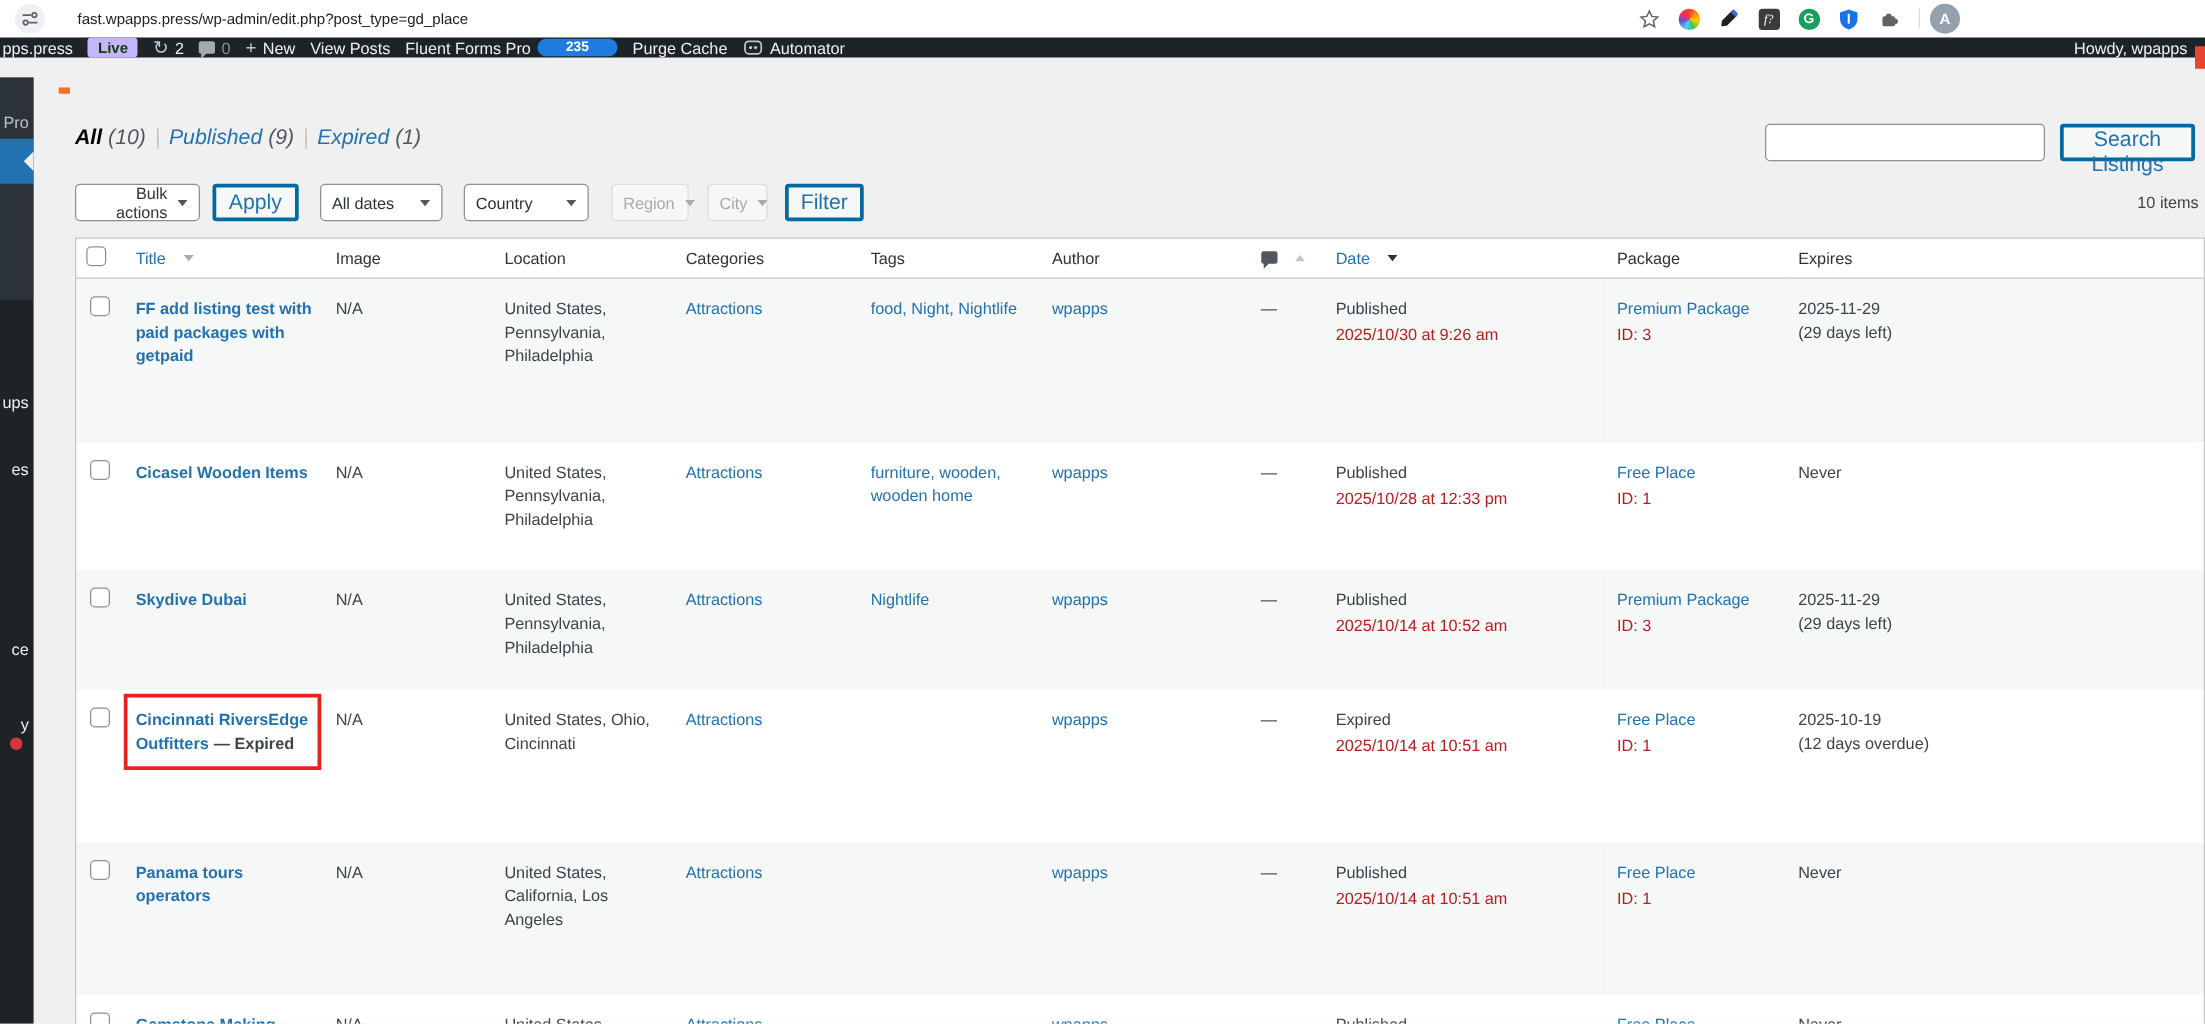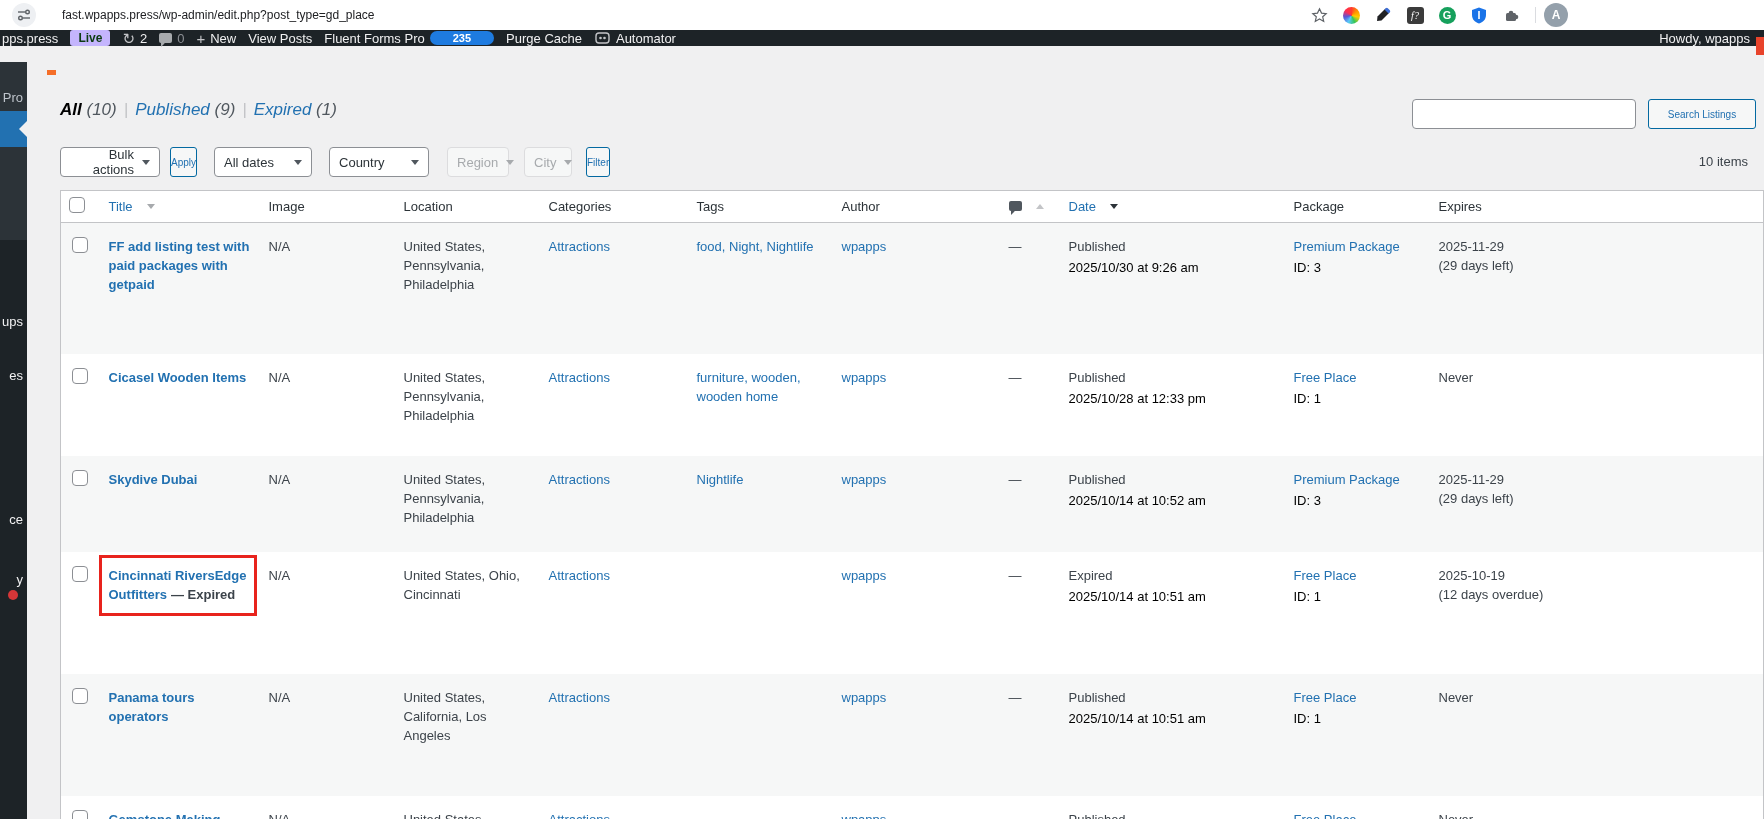--- a/index.html
+++ b/index.html
@@ -59,53 +59,53 @@
 
   .views { position:absolute; left:33px; top:38px; font-size:17px;font-style:italic; }
   .views .sep { color:#c3c4c7; margin:0 7px; }
   .views a { text-decoration:none; cursor:pointer; }
   .views .current-view { color:#000; font-weight:bold; }
   .views .view-link { color:#2271b1; }
   .views .count { color:#50575e; font-weight:normal; }
 
   .search-input { position:absolute; left:1385px; top:37px; width:224px; height:30px; background:#fff;
     border:1px solid #8c8f94; border-radius:4px; padding:0 8px; font-size:13px; color:#2c3338; }
-  .btn { height:30px; background:#f6f7f7; border:1px solid #0369a1; border-radius:3px; color:#2271b1;
-    font-size:10px; padding:0 0; cursor:pointer; font-family:inherit; }
+  .btn { height:30px; background:#f6f7f7; border:3px solid #0369a1; border-radius:3px; color:#2271b1;
+    font-size:17px; padding:0 10px; cursor:pointer; font-family:inherit; }
   .search-btn { position:absolute; left:1621px; top:37px; width:108px; }
 
   .filter-row { position:absolute; left:33px; top:85px; display:flex; align-items:center; }
   .fselect { height:30px; background:#fff; border:1px solid #8c8f94; border-radius:4px; color:#2c3338;
     display:flex; align-items:center; justify-content:space-between; padding:0 9px; cursor:pointer; }
   .fselect.disabled { color:#a7aaad; border-color:#dcdcde; background:#f6f7f7; cursor:default; }
   .chev { width:0; height:0; border-left:4px solid transparent; border-right:4px solid transparent;
     border-top:5px solid #50575e; margin-left:8px; }
   .fselect.disabled .chev { border-top-color:#a7aaad; }
-  .items-count { position:absolute; right:16px; top:92px; color:#3c434a; }
+  .items-count { position:absolute; right:5px; top:92px; color:#3c434a; }
 
   
   table.listings { position:absolute; left:33px; top:128px; width:1704px; border-collapse:collapse;
     background:#fff; border:1px solid #c3c4c7; table-layout:fixed; }
   table.listings thead th, table.listings thead td { height:32px; text-align:left; font-weight:normal;
     color:#2c3338; padding:0 10px 0 8px; border-bottom:1px solid #c3c4c7; background:#fff; vertical-align:middle; }
   table.listings tbody td, table.listings tbody th { vertical-align:top; padding:14px 10px 8px 8px;
     line-height:19px; color:#3c434a; }
   tr.alt { background:#f6f7f7; }
   .sort-link { color:#2271b1; text-decoration:none; cursor:pointer; display:inline-flex; align-items:center; gap:14px; }
   .arrow-dn { width:0; height:0; border-left:4px solid transparent; border-right:4px solid transparent; border-top:5px solid; }
   .arrow-up { width:0; height:0; border-left:4px solid transparent; border-right:4px solid transparent; border-bottom:5px solid; }
   .arrow-light { color:#a7aaad; border-top-color:#a7aaad; border-bottom-color:#c3c4c7; }
   .arrow-dark { border-top-color:#2c3338; }
   input[type="checkbox"] { appearance:none; -webkit-appearance:none; width:16px; height:16px; background:#fff;
     border:1px solid #8c8f94; border-radius:4px; margin:0; cursor:pointer; }
   .title-wrap { position:relative; display:block; }
   a.row-title { color:#2271b1; font-weight:bold; text-decoration:none; cursor:pointer; }
   .post-state { color:#3c434a; font-weight:bold; margin-left:4px; }
   td a.cell-link { color:#2271b1; text-decoration:none; cursor:pointer; }
-  .pkg-id, .date-line2 { color:#000000; margin-top:2px; }
+  .pkg-id, .date-line2 { color:#b91c1c; margin-top:2px; }
   tr.highlighted .title-wrap::after { content:''; position:absolute; left:-10px; right:-6px; top:-11px; bottom:-12px;
     border:3px solid #e8231d; pointer-events:none; }
 </style>
 </head>
 <body>
 
 <div class="screen">
 
   <div class="browser-bar">
     <div class="site-info">

